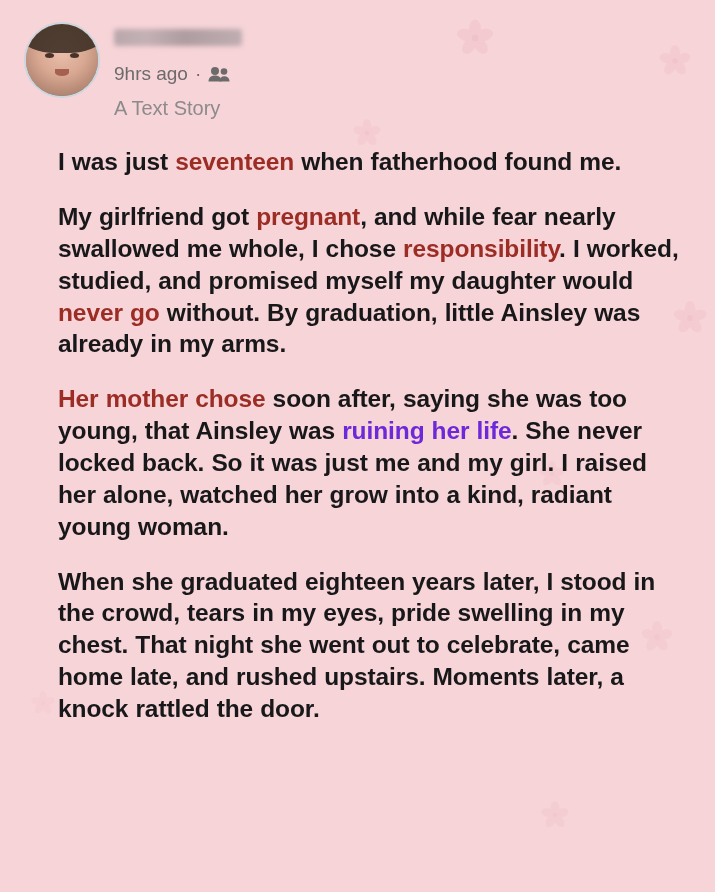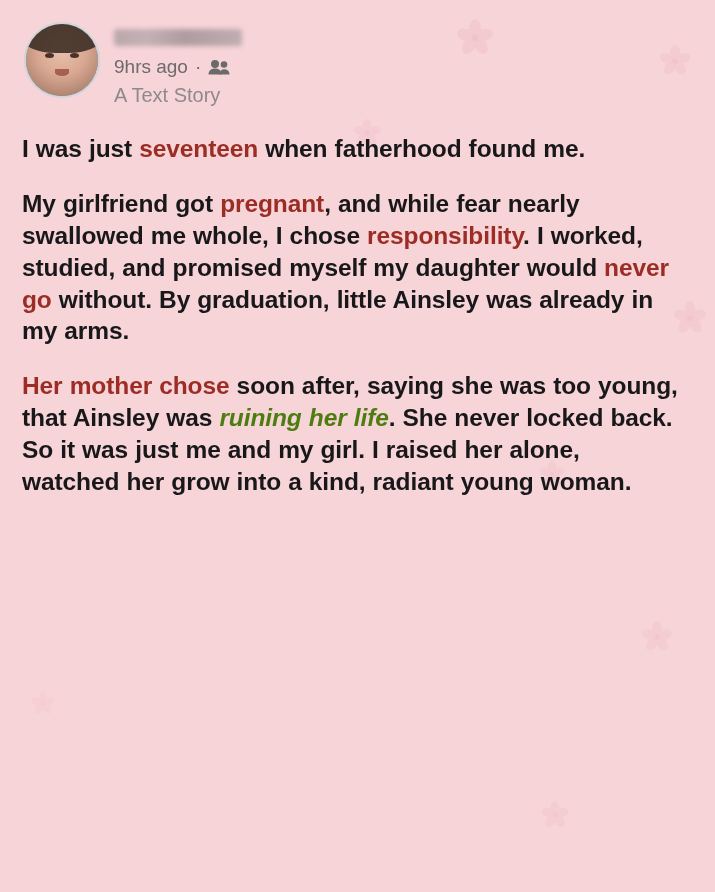--- a/index.html
+++ b/index.html
@@ -85,40 +85,41 @@
     height: 17px;
     width: 128px;
     border-radius: 3px;
     background: linear-gradient(90deg,#b9a7ab 0%, #c4b1b5 25%, #ae9ca0 55%, #bfadb1 100%);
     filter: blur(2.4px);
     vertical-align: middle;
   }
   .meta {
     font-size: 19px;
     color: #6d6a6b;
-    margin-top: 10px;
+    margin-top: 17px;
     display: flex;
     align-items: center;
     gap: 7px;
     font-family: "Liberation Sans", sans-serif;
   }
   .dot-sep { color: #6d6a6b; }
   .audience-icon svg { display: block; }
   .subtitle {
     font-size: 20px;
     color: #8d8a8b;
-    margin-top: 6px;
+    margin-top: 12px;
   }
 
   
   .story {
     position: relative;
     z-index: 2;
     padding: 26px 34px 0 22px;
     box-sizing: border-box;
+    margin-left: 36px;
   }
   .para {
     font-size: 24.5px;
     line-height: 1.30;
     font-weight: bold;
     color: #18181a;
     margin: 0 0 23px 0;
     letter-spacing: -0.1px;
     word-spacing: 0.4px;
   }
@@ -220,14 +221,15 @@
         </span>
       </div>
       <div class="subtitle">A Text Story</div>
     </div>
   </div>
 </div>
 
 <div class="story" id="story-body">
     <p class="para"><span>I was just </span><span class="hl" style="color: rgb(155, 45, 37);">seventeen</span><span> when fatherhood found me.</span></p>
     <p class="para"><span>My girlfriend got </span><span class="hl" style="color: rgb(155, 45, 37);">pregnant</span><span>, and while fear nearly swallowed me whole, I chose </span><span class="hl" style="color: rgb(155, 45, 37);">responsibility</span><span>. I worked, studied, and promised myself my daughter would </span><span class="hl" style="color: rgb(155, 45, 37);">never go</span><span> without. By graduation, little Ainsley was already in my arms.</span></p>
-    <p class="para"><span class="hl" style="color: rgb(155, 45, 37);">Her mother chose</span><span> soon after, saying she was too young, that Ainsley was </span><span class="hl" style="color: #4d7c0f; font-style: italic;">ruining her life</span><span>. She never locked back. So it was just me and my girl. I raised her alone, watched her grow into a kind, radiant young woman.</span></p>
+    <p class="para"><span class="hl" style="color: rgb(155, 45, 37);">Her mother chose</span><span> soon after, saying she was too young, that Ainsley was </span><span class="hl" style="color: #6d28d9;">ruining her life</span><span>. She never locked back. So it was just me and my girl. I raised her alone, watched her grow into a kind, radiant young woman.</span></p>
+    <p class="para"><span>When she graduated eighteen years later, I stood in the crowd, tears in my eyes, pride swelling in my chest. That night she went out to celebrate, came home late, and rushed upstairs. Moments later, a knock rattled the door.</span></p>
   </div>
 
 </body></html>

